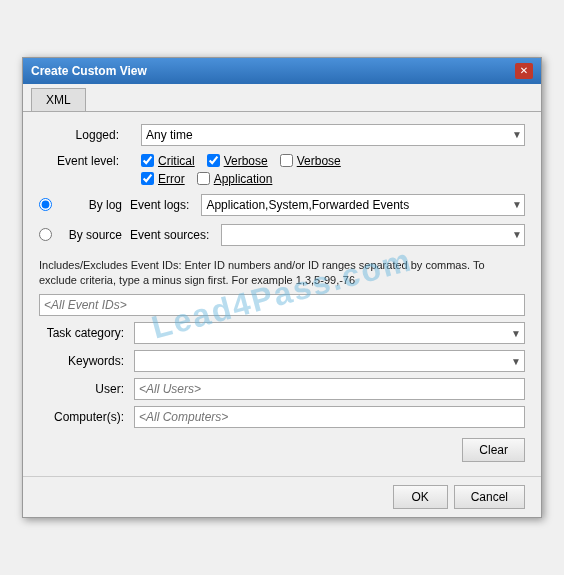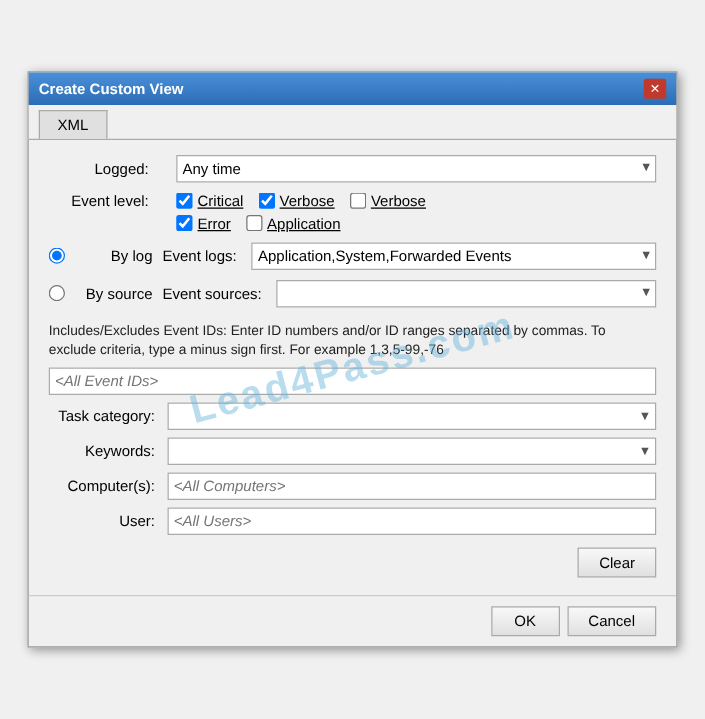--- a/index.html
+++ b/index.html
@@ -346,30 +346,30 @@
           <div class="bottom-label">Keywords:</div>
           <div class="bottom-input-wrap">
             <select style="width:100%;">
               <option></option>
             </select>
             <span class="select-arrow">▼</span>
           </div>
         </div>
 
         <div class="bottom-row">
+          <div class="bottom-label">User:</div>
+          <div class="bottom-input-wrap">
+            <input type="text" style="width: 100%; color: rgb(136, 136, 136); font-style: italic;" placeholder="&lt;All Users&gt;" value="">
+          </div>
+        </div>
+
+        <div class="bottom-row">
           <div class="bottom-label">Computer(s):</div>
           <div class="bottom-input-wrap">
             <input type="text" style="width: 100%; color: rgb(136, 136, 136); font-style: italic;" placeholder="&lt;All Computers&gt;" value="">
-          </div>
-        </div>
-
-        <div class="bottom-row">
-          <div class="bottom-label">User:</div>
-          <div class="bottom-input-wrap">
-            <input type="text" style="width: 100%; color: rgb(136, 136, 136); font-style: italic;" placeholder="&lt;All Users&gt;" value="">
           </div>
         </div>
 
         <div class="btn-row">
           <button class="btn">Clear</button>
         </div>
       </div>
     </div>
   </div>
 

